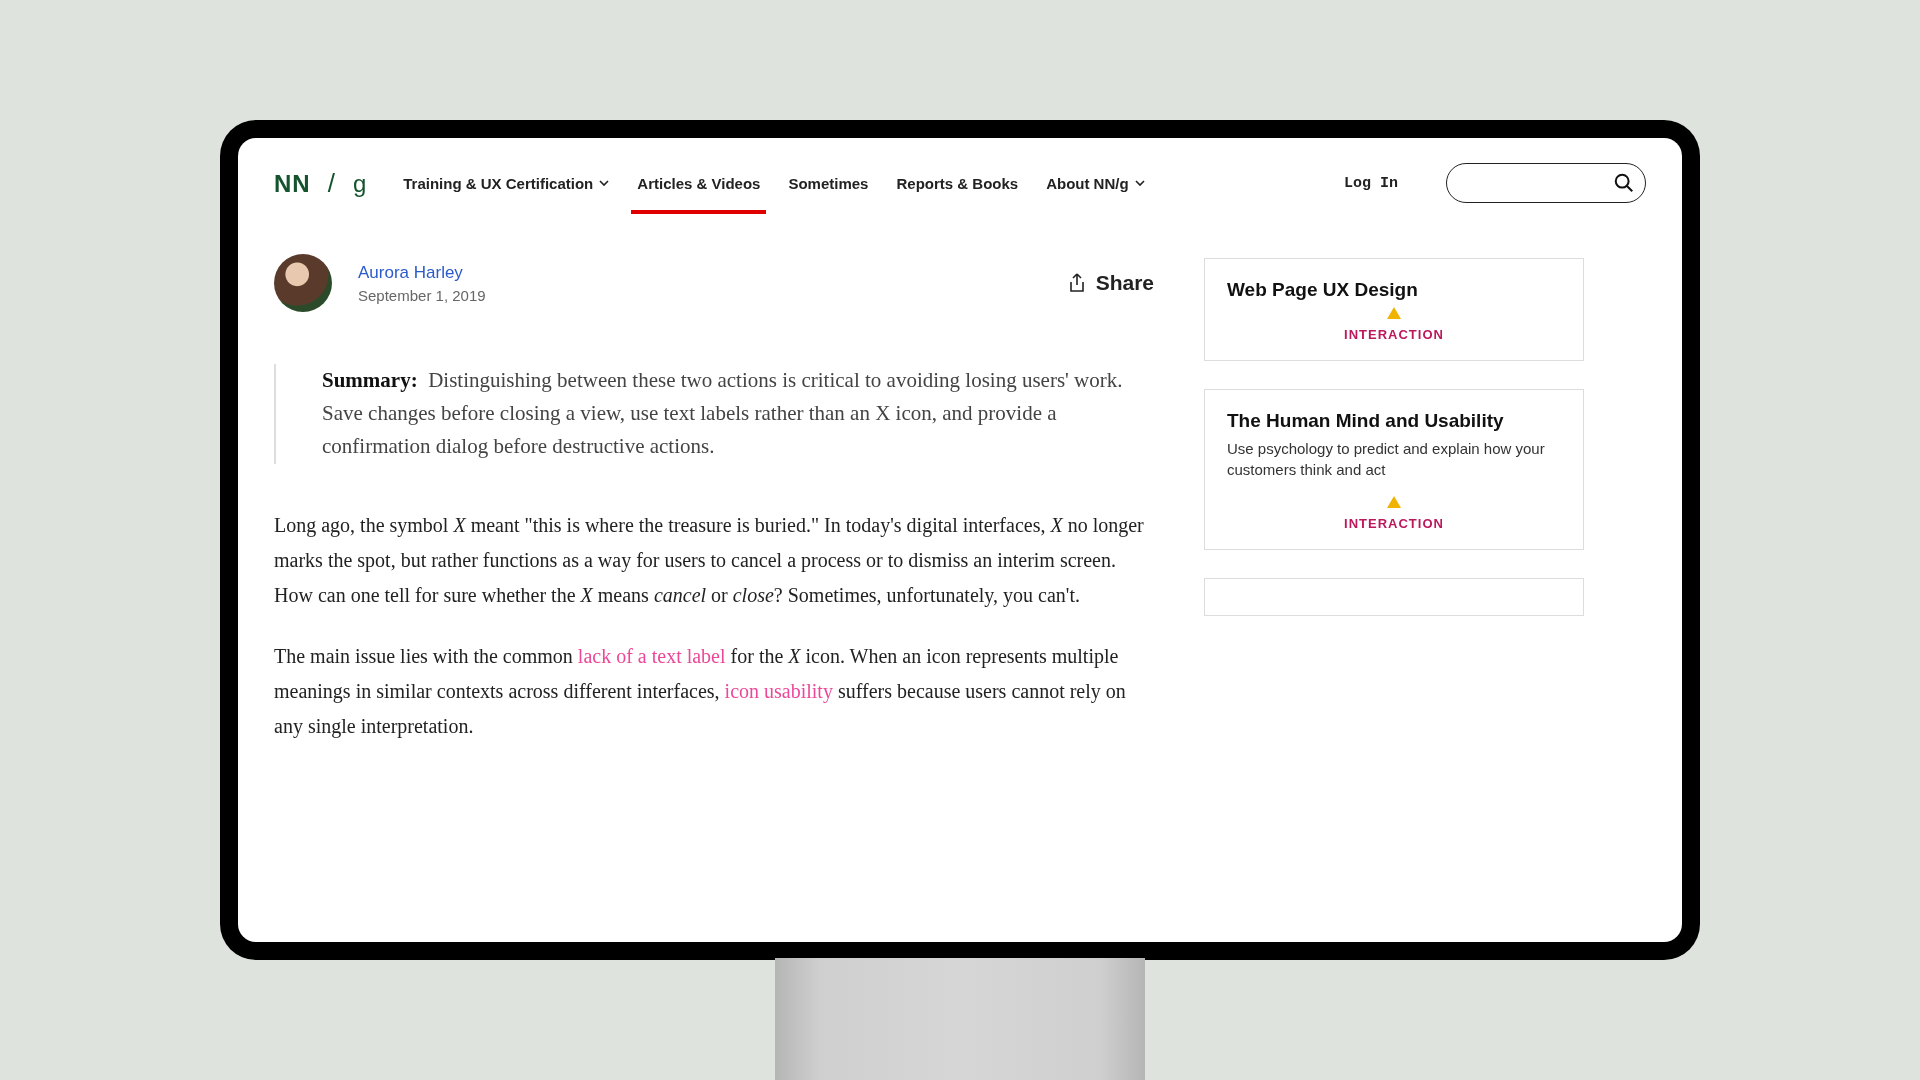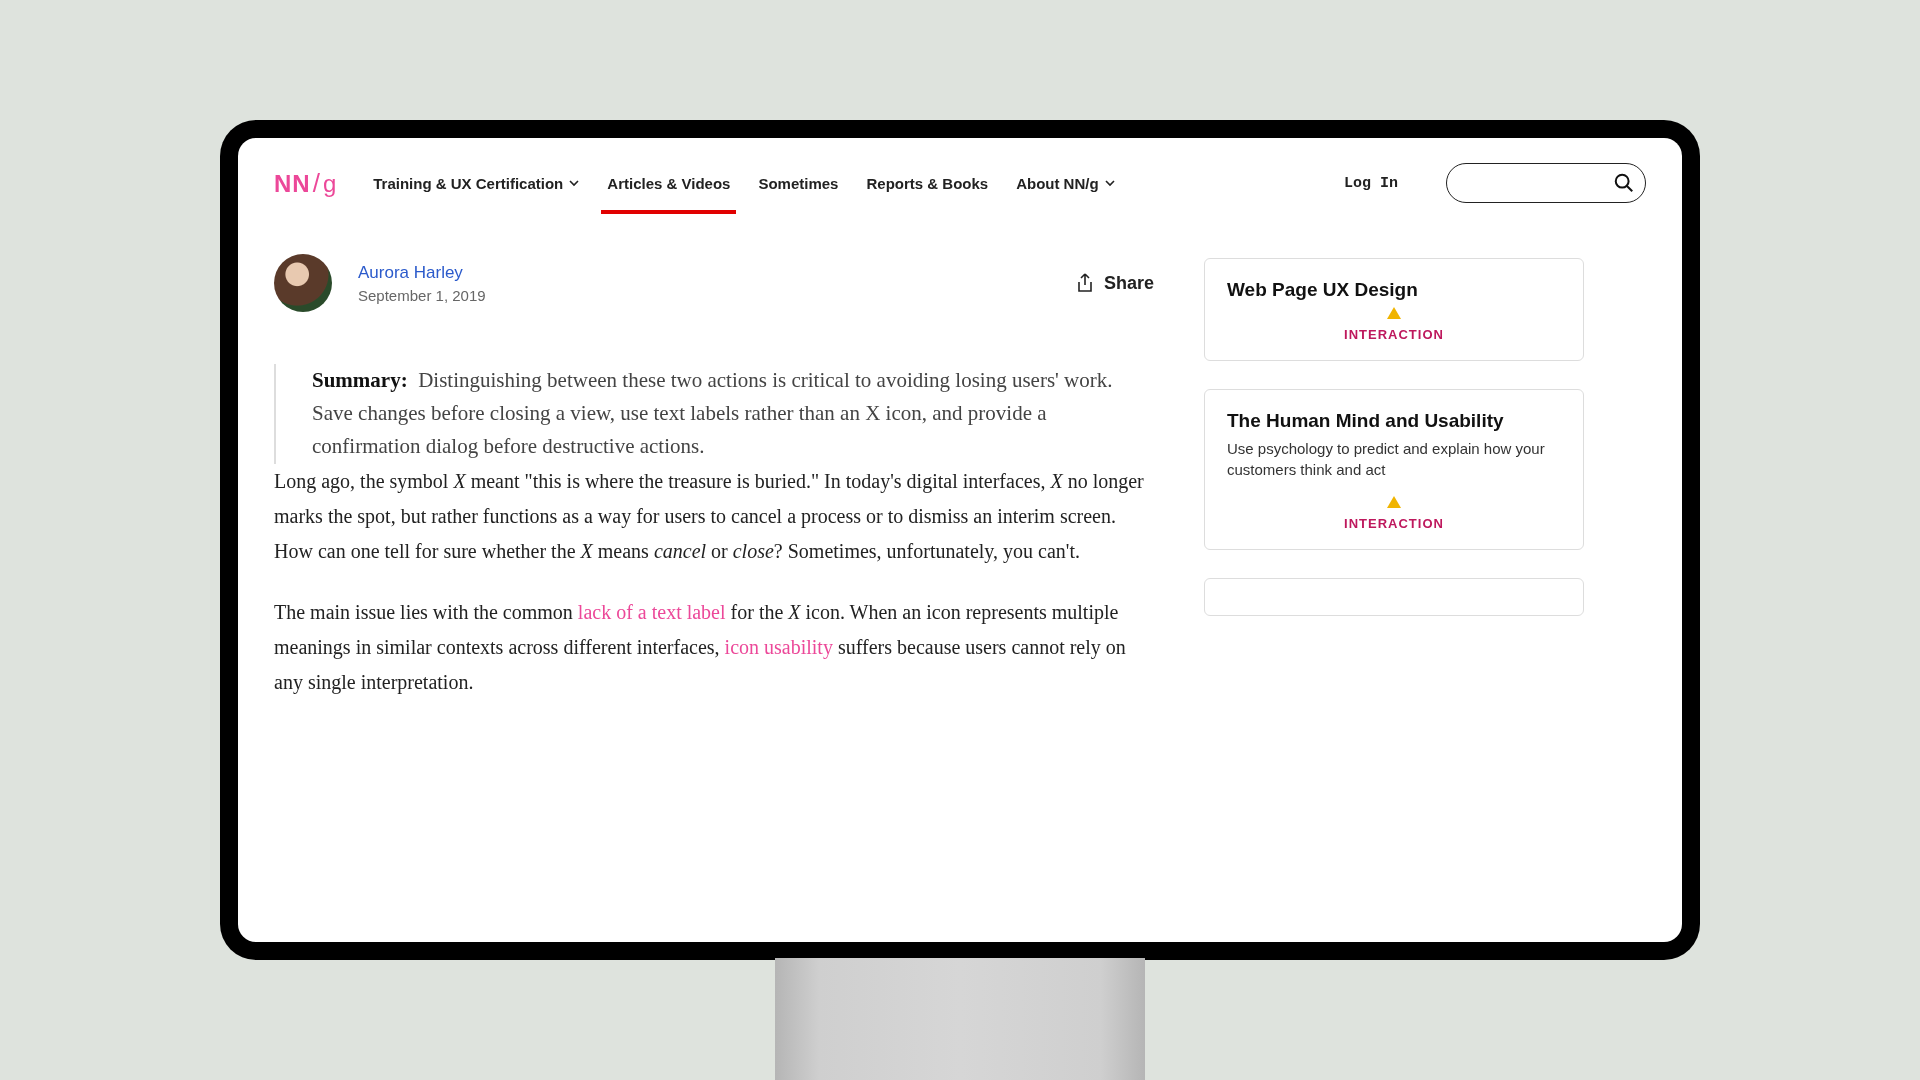--- a/index.html
+++ b/index.html
@@ -44,24 +44,24 @@
     display: flex;
     align-items: center;
     padding: 18px 36px 0 36px;
     height: 72px;
     gap: 28px;
   }
   .logo {
     font-weight: 800;
     font-size: 24px;
     letter-spacing: 1px;
-    color: #ec4899;
+    color: #14532d;
     display: flex;
     align-items: baseline;
-    gap: 2px;
+    gap: 17px;
   }
   .logo .slash { font-weight: 400; font-size: 26px; }
   .logo .g { font-weight: 500; text-transform: lowercase; }
   .nav-items {
     display: flex;
     align-items: center;
     gap: 28px;
     margin-left: 8px;
   }
   .nav-item {
@@ -140,30 +140,31 @@
     height: 58px;
     border-radius: 50%;
     background: radial-gradient(circle at 40% 35%, #e8c9b0 0 22%, #5a3a2a 24% 60%, #2a4a2a 62% 100%);
   }
   .author-name { color: #2b5acb; font-size: 17px; font-weight: 500; }
   .article-date { color: #666; font-size: 15px; margin-top: 4px; }
   .share-btn {
     display: flex;
     align-items: center;
     gap: 10px;
-    font-size: 18px;
+    font-size: 21px;
     font-weight: 600;
     color: #222;
     cursor: pointer;
   }
   .share-icon { width: 18px; height: 20px; }
 
   .summary-block {
     border-left: 2px solid #ddd;
-    padding-left: 36px;
+    padding-left: 46px;
+    margin-bottom: 44px;
     font-family: Georgia, "Times New Roman", serif;
     font-size: 21px;
     line-height: 1.58;
     color: #444;
   }
   .summary-label { font-weight: 700; color: #111; }
 
   .body-p {
     font-family: Georgia, "Times New Roman", serif;
     font-size: 20px;
@@ -181,21 +182,21 @@
   }
   .sidebar h2 {
     font-family: Georgia, "Times New Roman", serif;
     font-size: 23px;
     font-weight: 700;
     color: #111;
     margin-bottom: 22px;
   }
   .course-card {
     border: 1px solid #ddd;
-    border-radius: 6px;
+    border-radius: 0;
     padding: 20px 22px 18px 22px;
     margin-bottom: 28px;
     cursor: pointer;
   }
   .course-title {
     font-size: 19px;
     font-weight: 800;
     color: #111;
     margin-bottom: 6px;
   }

